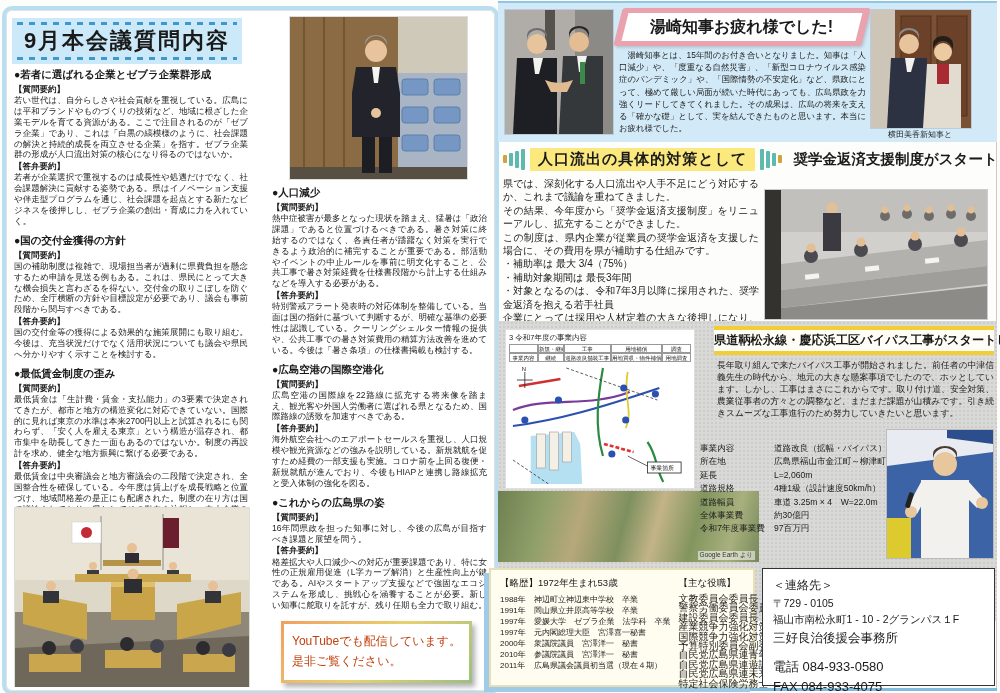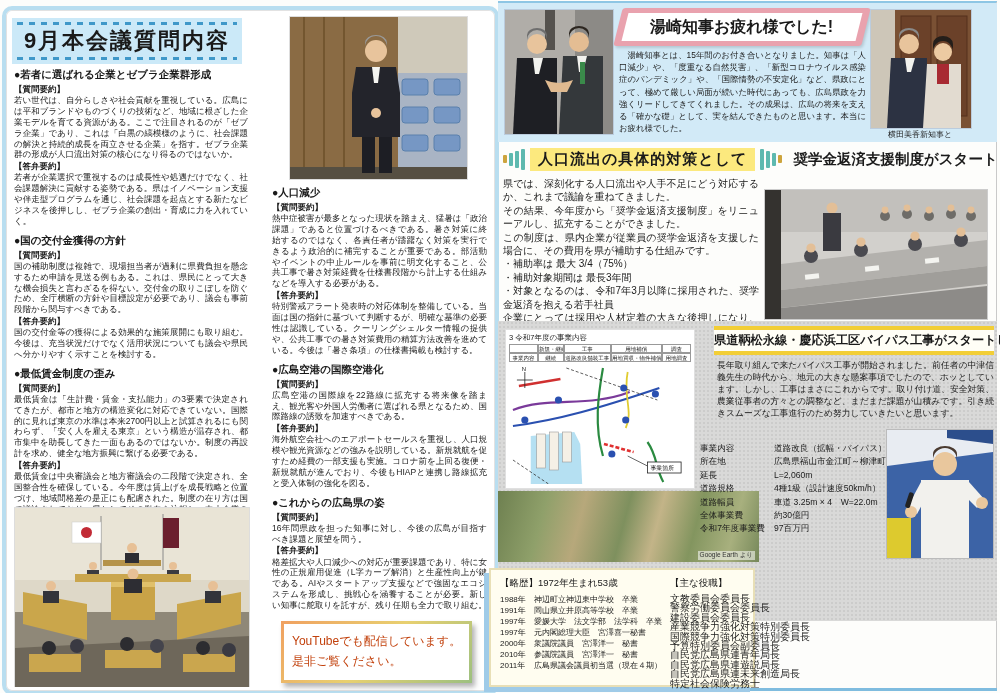--- a/index.html
+++ b/index.html
@@ -497,21 +497,21 @@
             <span class="h-text">神辺町立神辺東中学校　卒業</span>
           </div>
 
           <div class="h-row">
             <span class="h-year">1991年</span>
             <span class="h-text">岡山県立井原高等学校　卒業</span>
           </div>
 
           <div class="h-row">
             <span class="h-year">1997年</span>
-            <span class="h-text">愛媛大学　法文学部　法学科　卒業</span>
+            <span class="h-text">愛媛大学　ゼブラ企業　法学科　卒業</span>
           </div>
 
           <div class="h-row">
             <span class="h-year">1997年</span>
             <span class="h-text">元内閣総理大臣　宮澤喜一秘書</span>
           </div>
 
           <div class="h-row">
             <span class="h-year">2000年</span>
             <span class="h-text">衆議院議員　宮澤洋一　秘書</span>
@@ -539,15 +539,23 @@
           <div class="r-row">国際競争力強化対策特別委員長</div>
           <div class="r-row">予算特別委員会副委員長</div>
           <div class="r-row">自民党広島県連青年局長</div>
           <div class="r-row">自民党広島県連遊説局長</div>
           <div class="r-row">自民党広島県連未来創造局長</div>
           <div class="r-row">特定社会保険労務士</div>
         </div>
     </div>
   </div>
 
+  <div id="contact-box">
+    <div class="c-title">＜連絡先＞</div>
+    <div class="c-line">〒729 - 0105</div>
+    <div class="c-line">福山市南松永町1 - 10 - 2グランパス１F</div>
+    <div class="c-office">三好良治後援会事務所</div>
+    <div class="c-tel">電話 084-933-0580</div>
+    <div class="c-tel">FAX 084-933-4075</div>
+  </div>
 
   <div id="bottom-rule"></div>
 </div>
 
 </body></html>

